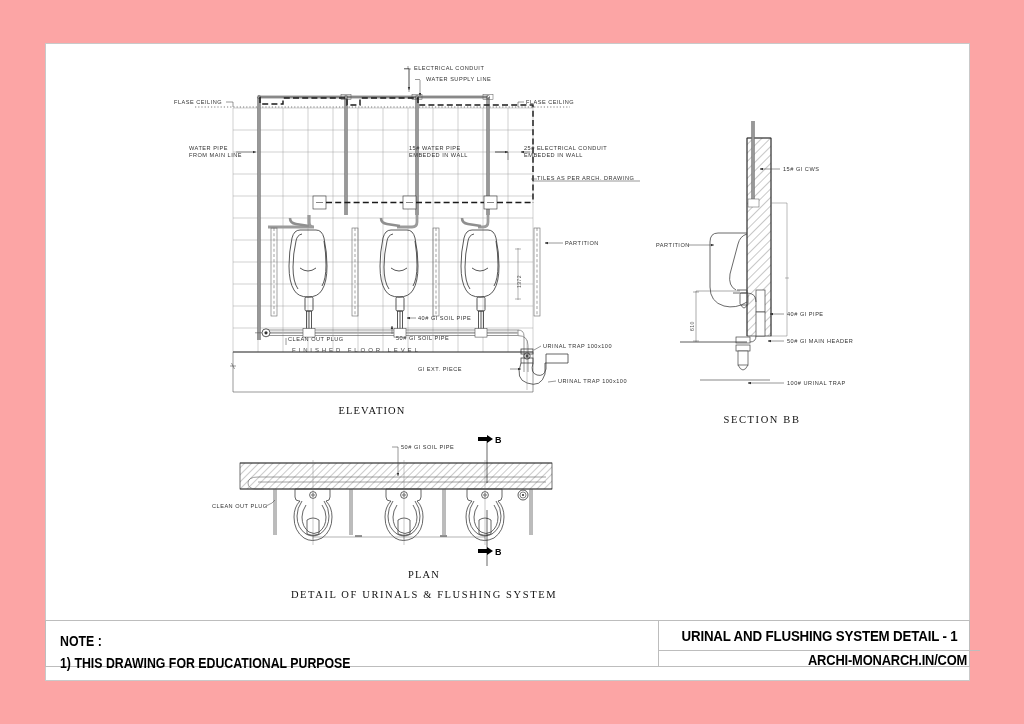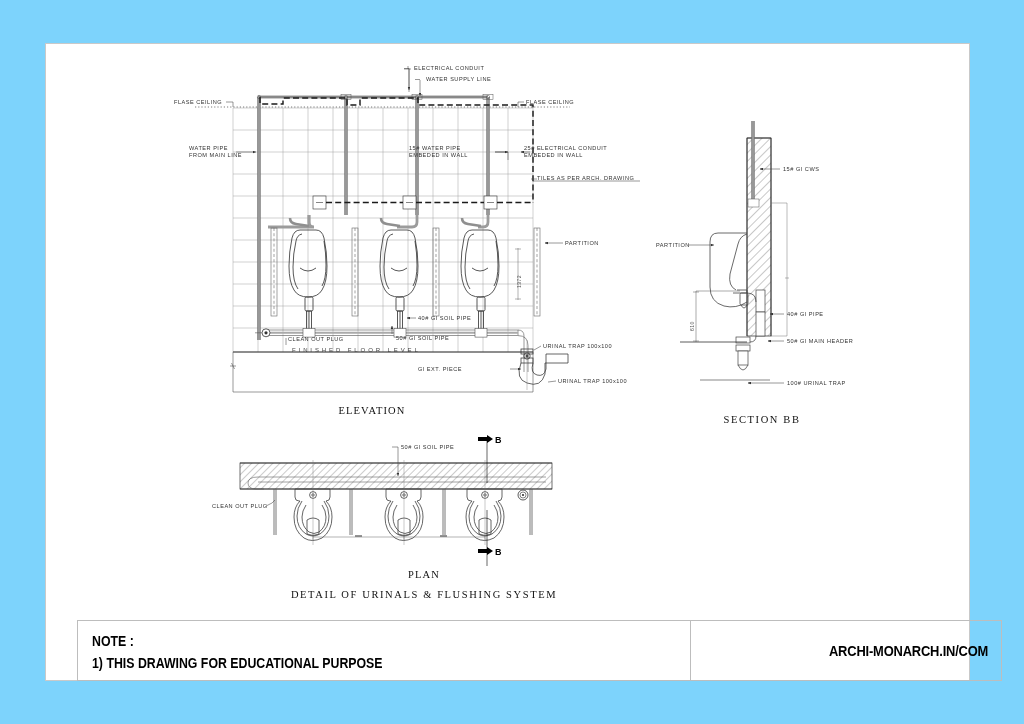--- a/index.html
+++ b/index.html
@@ -1,27 +1,27 @@
 <!DOCTYPE html>
 <html><head>
 <meta charset="utf-8">
 <title>Urinal and Flushing System Detail</title>
 <style>
   html,body{margin:0;padding:0;background:#ffffff;}
   body{width:1024px;height:724px;overflow:hidden;
        font-family:"Liberation Sans",sans-serif;color:#1a1a1a;}
-  #sheet{position:relative;width:1024px;height:724px;background:#7dd3fc;}
+  #sheet{position:relative;width:1024px;height:724px;background:#fca5a5;}
 
   
   #frame{position:absolute;left:45px;top:43px;width:925px;height:638px;
          border:1.5px solid #c9c9c9;box-sizing:border-box;background:#fff;}
 
   
-  #titleblock{position:absolute;left:45px;top:620px;width:925px;height:61px;
-              box-sizing:border-box;border:1.5px solid #bdbdbd;display:flex;margin-left:32px;}
+  #titleblock{position:absolute;left:45px;top:620px;width:925px;height:47px;
+              box-sizing:border-box;border:1.5px solid #bdbdbd;display:flex;}
   #note-cell{flex:0 0 613px;box-sizing:border-box;border-right:1.5px solid #bdbdbd;
              padding:9px 0 0 14px;}
   #right-cell{flex:1;display:flex;flex-direction:column;box-sizing:border-box;}
   #tb-title{flex:0 0 30px;display:flex;align-items:center;justify-content:center;
             box-sizing:border-box;border-bottom:1.5px solid #bdbdbd;}
   #tb-sub{flex:1;display:flex;align-items:center;justify-content:flex-end;}
   .tb-txt{font-family:"Liberation Sans",sans-serif;font-weight:bold;
           font-stretch:condensed;transform:scaleX(.86);transform-origin:center;
           white-space:nowrap;letter-spacing:-.2px;color:#000;}
   #tb-title .tb-txt{font-size:15.5px;}
@@ -490,19 +490,22 @@
       <text class="vtitle2" x="424" y="598" text-anchor="middle">DETAIL OF URINALS &amp; FLUSHING SYSTEM</text>
     </g>
   </svg>
 
   <div id="titleblock">
     <div id="note-cell">
       <div class="note-line">NOTE :</div>
       <div class="note-line">1) THIS DRAWING FOR EDUCATIONAL PURPOSE</div>
     </div>
     <div id="right-cell">
+      <div id="tb-title">
+        <span class="tb-txt">URINAL AND FLUSHING SYSTEM DETAIL - 1</span>
+      </div>
       <div id="tb-sub">
         <span class="tb-txt">ARCHI-MONARCH.IN/COM</span>
       </div>
     </div>
   </div>
 
 </div>
 
 </body></html>

